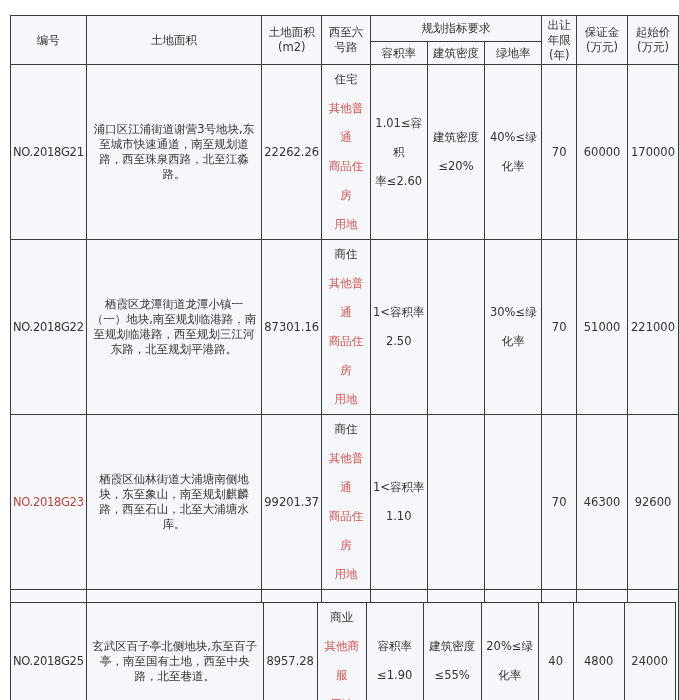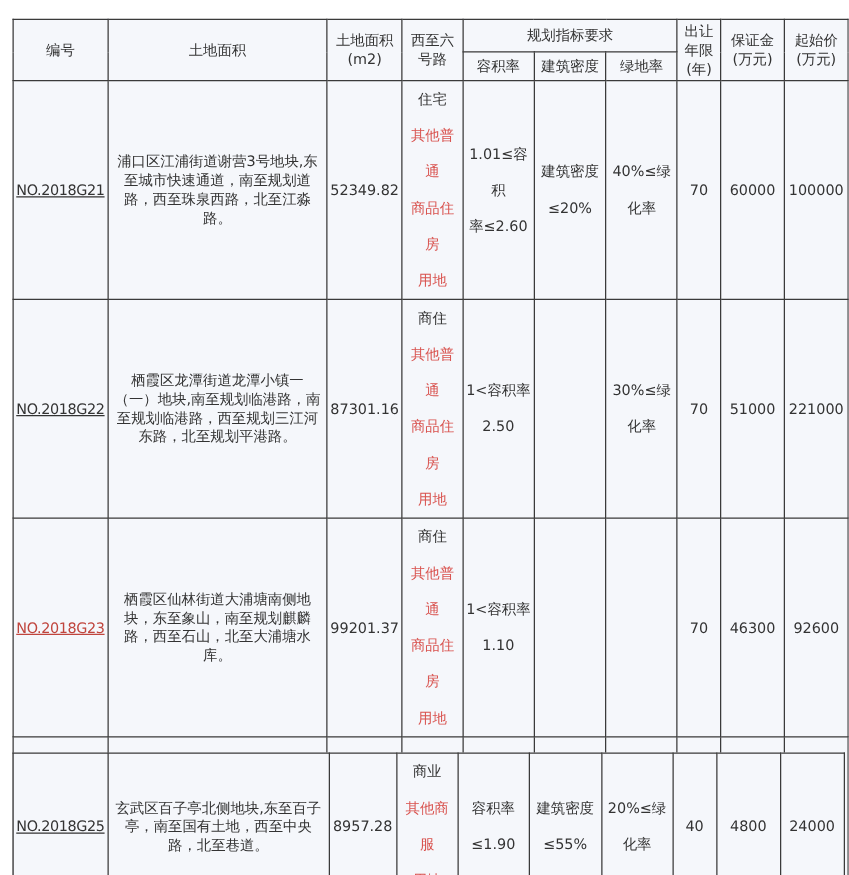--- a/index.html
+++ b/index.html
@@ -5,21 +5,21 @@
   html, body { margin: 0; padding: 0; background: #ffffff; }
   body { width: 679px; height: 700px; position: relative; overflow: hidden;
          font-family: "DejaVu Sans", "Liberation Sans", sans-serif; color: #333333; }
   table.land { position: absolute; left: 10px; border-collapse: collapse; table-layout: fixed;
                background: #f5f7fb; }
   table.land td, table.land th { border: 1px solid #3a3a3a; text-align: center; vertical-align: middle;
                font-size: 11.5px; font-weight: normal; line-height: 15px; padding: 0 2px; overflow: hidden; }
   table.land th { line-height: 15px; }
   #t1 { top: 15px; }
   #t2 { top: 602px; }
-  .code { text-decoration: underline; color: #333333; cursor: pointer; font-size: 11.5px; white-space: nowrap; letter-spacing: -0.3px; }
+  .code { color: #333333; cursor: pointer; font-size: 11.5px; white-space: nowrap; letter-spacing: -0.3px; }
   .code.visited { color: #c0453d; text-decoration-color: #c0453d; }
   .loc { line-height: 29px; font-size: 11.5px; padding: 0 3px; }
   .loc4 { line-height: 29px; }
   .usage .plain { display: block; line-height: 29px; }
   .usage .red { display: block; line-height: 29px; color: #d9534f; }
   .multi span { display: block; line-height: 29px; }
 </style>
 </head>
 <body>
 
@@ -64,42 +64,42 @@
       <th>容积率</th>
       <th>建筑密度</th>
       <th>绿地率</th>
     </tr>
   </thead>
   <tbody>
 
     <tr style="height:117px">
       <td><span class="code">NO.2018G21</span></td>
       <td class="loc">浦口区江浦街道谢营3号地块,东至城市快速通道，南至规划道路，西至珠泉西路，北至江淼路。</td>
-      <td>52349.82</td>
+      <td>22262.26</td>
       <td class="usage">
         <span class="plain">住宅</span>
         <span class="red">其他普通</span>
         <span class="red">商品住房</span>
         <span class="red">用地</span>
       </td>
       <td class="multi">
         <span>1.01≤容积</span>
         <span>率≤2.60</span>
       </td>
       <td class="multi">
         <span>建筑密度</span>
         <span>≤20%</span>
       </td>
       <td class="multi">
         <span>40%≤绿</span>
         <span>化率</span>
       </td>
       <td>70</td>
       <td>60000</td>
-      <td>100000</td>
+      <td>170000</td>
     </tr>
 
     <tr style="height:116px">
       <td><span class="code">NO.2018G22</span></td>
       <td class="loc">栖霞区龙潭街道龙潭小镇一（一）地块,南至规划临港路，南至规划临港路，西至规划三江河东路，北至规划平港路。</td>
       <td>87301.16</td>
       <td class="usage">
         <span class="plain">商住</span>
         <span class="red">其他普通</span>
         <span class="red">商品住房</span>

